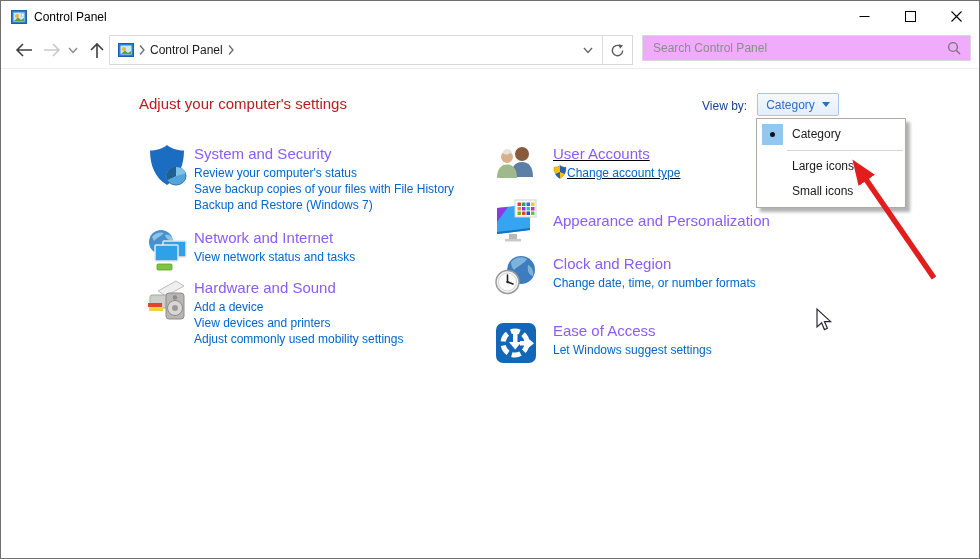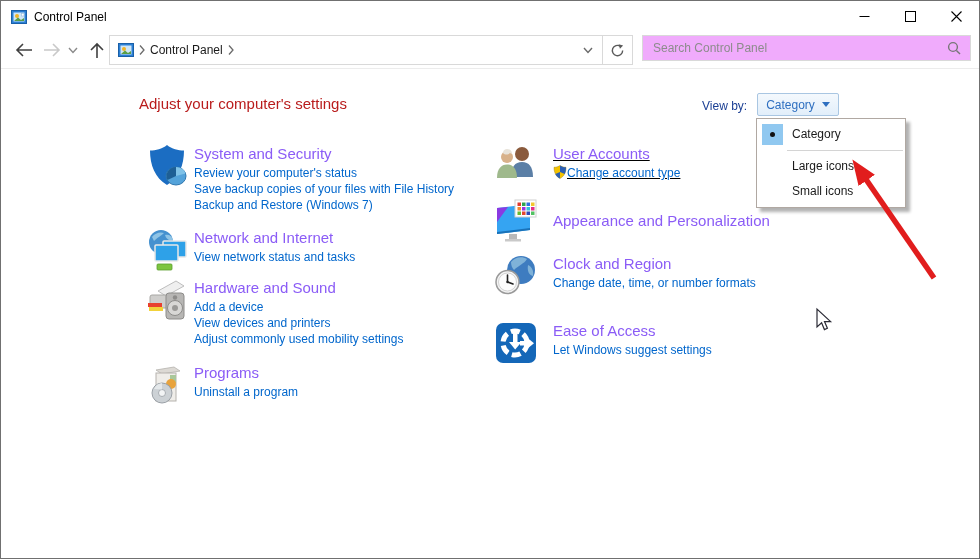--- a/index.html
+++ b/index.html
@@ -199,35 +199,20 @@
       <circle cx="29" cy="20.5" r="2.2" fill="#8d8c8a"></circle>
     </svg>
     <div class="cat-text">
       <div class="cat-title">Hardware and Sound</div>
       <div class="cat-link">Add a device</div>
       <div class="cat-link">View devices and printers</div>
       <div class="cat-link">Adjust commonly used mobility settings</div>
     </div>
   </div>
 
-  <div class="section left-col" style="top:361px;">
-    <svg class="cat-icon" viewBox="0 0 44 46">
-      <polygon points="10,8 28,5 34,9 16,12" fill="#dcd9d4" stroke="#b5b2ad" stroke-width="0.8"></polygon>
-      <rect x="10" y="11" width="20" height="28" fill="#efede9" stroke="#b5b2ad" stroke-width="1"></rect>
-      <rect x="24" y="13" width="6" height="8" fill="#a9c79a"></rect>
-      <circle cx="25" cy="22" r="5" fill="#e8a33d"></circle>
-      <circle cx="16" cy="31" r="10" fill="#ccd1d5" stroke="#9aa0a6" stroke-width="1"></circle>
-      <circle cx="16" cy="31" r="3.5" fill="#f2f4f5" stroke="#9aa0a6" stroke-width="0.8"></circle>
-      <path d="M8 27 A10 10 0 0 1 16 21 L16 27.5 Z" fill="#e4e8ea"></path>
-    </svg>
-    <div class="cat-text">
-      <div class="cat-title">Programs</div>
-      <div class="cat-link">Uninstall a program</div>
-    </div>
-  </div>
 
   <div class="section right-col" style="top:142px;text-decoration:underline;">
     <svg class="cat-icon" viewBox="0 0 44 46">
       <circle cx="28" cy="11" r="7" fill="#8a5a3c"></circle>
       <path d="M17 34 C17 24 21 19 28 19 C35 19 39 24 39 34 Z" fill="#5b7fa6"></path>
       <circle cx="13" cy="14" r="6" fill="#d8b18a"></circle>
       <path d="M9 10 C9 7 11 6 13 6 C16 6 18 8 18 11 L16 10 C14 12 11 12 9 10 Z" fill="#e8e3da"></path>
       <path d="M3 35 C3 26 7 21.5 13 21.5 C19 21.5 23 26 23 35 Z" fill="#9fb98c"></path>
     </svg>
     <div class="cat-text">

